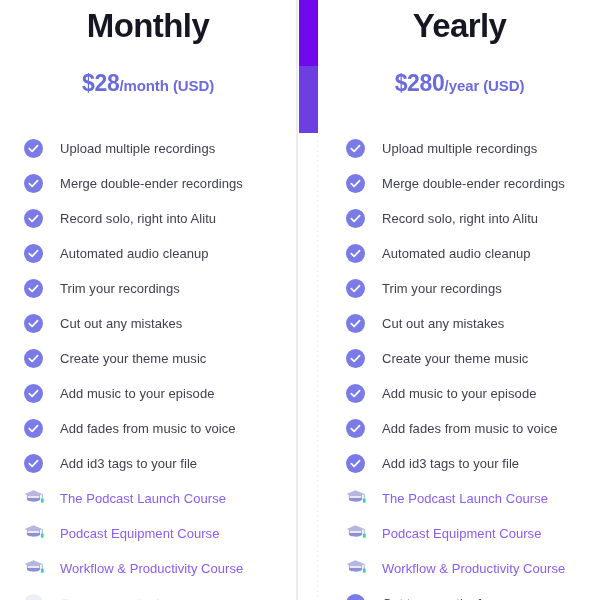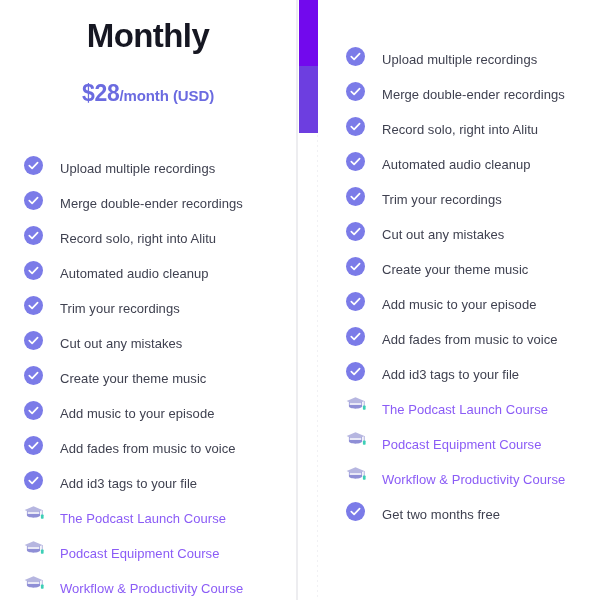--- a/index.html
+++ b/index.html
@@ -69,21 +69,21 @@
   .col {
     position: absolute;
     top: 0;
     height: 600px;
   }
   .col-monthly { left: 0;     width: 296px; }
   .col-yearly  { left: 318px; width: 283px; }
 
   .plan-head {
     width: 100%;
-    padding-top: 16px;
+    padding-top: 6px;
     text-align: center;
   }
   .plan-title {
     font-size: 33px;
     font-weight: 700;
     letter-spacing: -0.6px;
     color: #161722;
     line-height: 40px;
   }
   .plan-price {
@@ -106,21 +106,21 @@
   
   .feature-list {
     margin-top: 32px;
     padding-left: 22px;
     list-style: none;
   }
   .col-yearly .feature-list { padding-left: 26px; }
 
   .feature-row {
     display: flex;
-    align-items: flex-end;
+    align-items: center;
     height: 35px;
   }
 
   .feature-icon {
     flex: 0 0 22px;
     width: 22px;
     height: 22px;
     display: flex;
     align-items: center;
     justify-content: center;
@@ -313,20 +313,26 @@
       </ul>
   </div>
 
   <div class="divider"></div>
   <div class="dotted-rule"></div>
   <div class="scroll-track"></div>
   <div class="scroll-thumb-top"></div>
   <div class="scroll-thumb-bottom"></div>
 
   <div class="col col-yearly">
+    <div class="plan-head">
+      <div class="plan-title">Yearly</div>
+      <div class="plan-price">
+        <span class="amount">$280</span><span class="period">/year (USD)</span>
+      </div>
+    </div>
     <ul class="feature-list">
         <li class="feature-row">
           <span class="feature-icon">
             <span class="ico-check">
               <svg width="19" height="19" viewBox="0 0 19 19">
                 <path d="M5.3 9.7 L8.1 12.3 L13.6 6.6" fill="none" stroke="#ffffff" stroke-width="1.7" stroke-linecap="round" stroke-linejoin="round"></path>
               </svg>
             </span>
           </span>
           <span class="feature-label">Upload multiple recordings</span>

